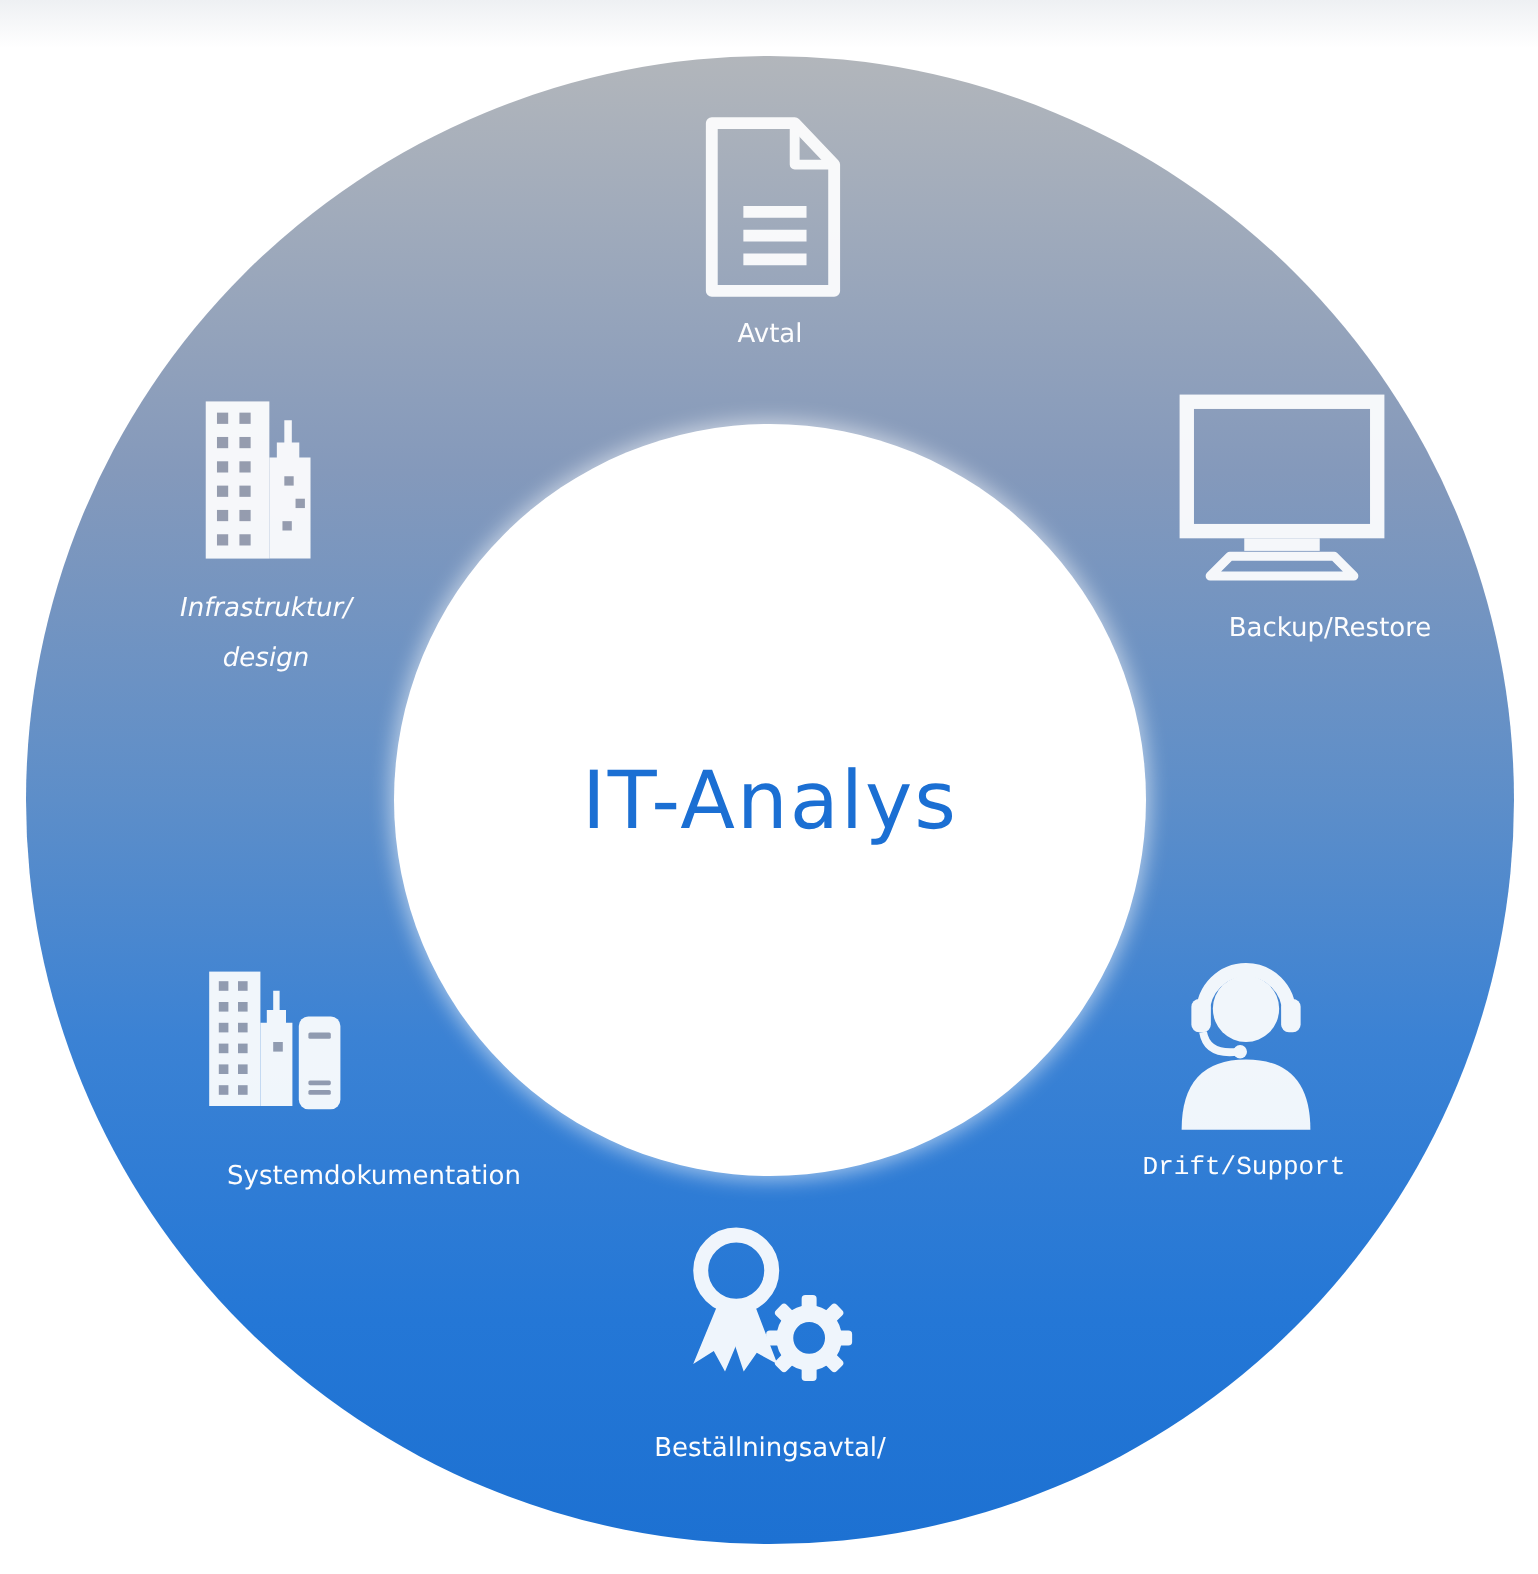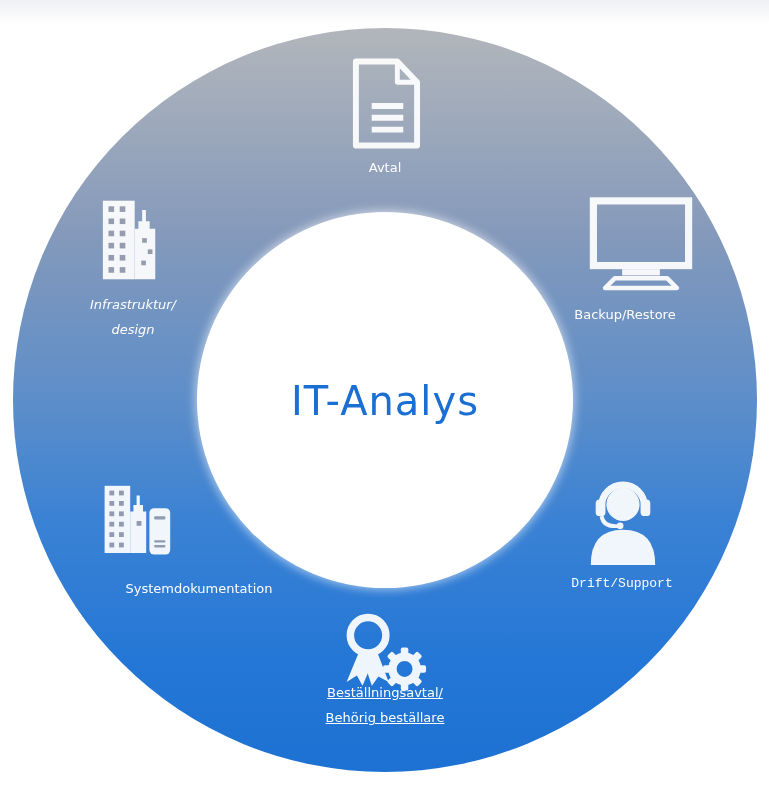--- a/index.html
+++ b/index.html
@@ -67,21 +67,21 @@
     <span>Avtal</span>
   </div>
 
   <div class="icon" style="left:588px; top:193px;">
     <svg width="106" height="102" viewBox="0 0 118 106" xmlns="http://www.w3.org/2000/svg">
       <rect x="6" y="5" width="106" height="72" fill="none" stroke="#fff" stroke-width="8"></rect>
       <rect x="38" y="81" width="42" height="7" fill="#fff"></rect>
       <path d="M30 91 L88 91 L99 102 L19 102 Z" fill="none" stroke="#fff" stroke-width="5" stroke-linejoin="round"></path>
     </svg>
   </div>
-  <div class="item-label" style="left:625px; top:302px;text-align:center;">
+  <div class="item-label" style="left:665px; top:302px;text-align:center;">
     <span>Backup/Restore</span>
   </div>
 
   <div class="icon" style="left:583px; top:474px;">
     <svg width="80" height="92" viewBox="0 0 82 92" xmlns="http://www.w3.org/2000/svg">
       <circle cx="41" cy="30" r="17" fill="#fff"></circle>
       <path d="M8 92 Q8 56 41 56 Q74 56 74 92 Z" fill="#fff"></path>
       <path d="M19 32 A22 22 0 0 1 63 32" fill="none" stroke="#fff" stroke-width="7" stroke-linecap="round"></path>
       <rect x="13" y="25" width="10" height="17" rx="4" fill="#fff"></rect>
       <rect x="59" y="25" width="10" height="17" rx="4" fill="#fff"></rect>
@@ -104,23 +104,22 @@
         <rect x="68" y="39" width="8" height="10" rx="2" transform="rotate(90 72 62)"></rect>
         <rect x="68" y="39" width="8" height="10" rx="2" transform="rotate(135 72 62)"></rect>
         <rect x="68" y="39" width="8" height="10" rx="2" transform="rotate(180 72 62)"></rect>
         <rect x="68" y="39" width="8" height="10" rx="2" transform="rotate(225 72 62)"></rect>
         <rect x="68" y="39" width="8" height="10" rx="2" transform="rotate(270 72 62)"></rect>
         <rect x="68" y="39" width="8" height="10" rx="2" transform="rotate(315 72 62)"></rect>
       </g>
       <circle cx="72" cy="62" r="13" fill="none" stroke="#fff" stroke-width="9"></circle>
     </svg>
   </div>
-  <div class="item-label" style="left:385px; top:680px;text-decoration:underline;">
+  <div class="item-label" style="left:385px; top:712px;">
     <span>Beställningsavtal/</span>
-    <span>Behörig beställare</span>
   </div>
 
   <div class="icon" style="left:103px; top:475px;">
     <svg width="72" height="92" viewBox="0 0 90 92" xmlns="http://www.w3.org/2000/svg">
       <rect x="2" y="2" width="32" height="84" fill="#fff"></rect>
       <path d="M34 86 V34 H38 V26 H42 V14 H46 V26 H50 V34 H54 V86 Z" fill="#fff"></path>
       <rect x="58" y="30" width="26" height="58" rx="6" fill="#fff"></rect>
       <g fill="rgba(24,38,76,0.45)">
         <rect x="8" y="8" width="6" height="6"></rect>
           <rect x="20" y="8" width="6" height="6"></rect>
@@ -134,21 +133,21 @@
           <rect x="20" y="60" width="6" height="6"></rect>
         <rect x="8" y="73" width="6" height="6"></rect>
           <rect x="20" y="73" width="6" height="6"></rect>
         <rect x="42" y="46" width="6" height="6"></rect>
         <rect x="64" y="40" width="14" height="4" rx="1"></rect>
         <rect x="64" y="70" width="14" height="3" rx="1"></rect>
         <rect x="64" y="76" width="14" height="3" rx="1"></rect>
       </g>
     </svg>
   </div>
-  <div class="item-label" style="left:187px; top:576px;margin-left:12px;">
+  <div class="item-label" style="left:187px; top:576px;">
     <span>Systemdokumentation</span>
   </div>
 
   <div class="icon" style="left:101px; top:197px;">
     <svg width="58" height="86" viewBox="0 0 62 88" xmlns="http://www.w3.org/2000/svg">
       <rect x="2" y="2" width="34" height="84" fill="#fff"></rect>
       <path d="M36 86 V32 H40 V24 H44 V12 H48 V24 H52 V32 H58 V86 Z" fill="#fff"></path>
       <g fill="rgba(24,38,76,0.45)">
         <rect x="8" y="8" width="6" height="6"></rect>
           <rect x="20" y="8" width="6" height="6"></rect>

